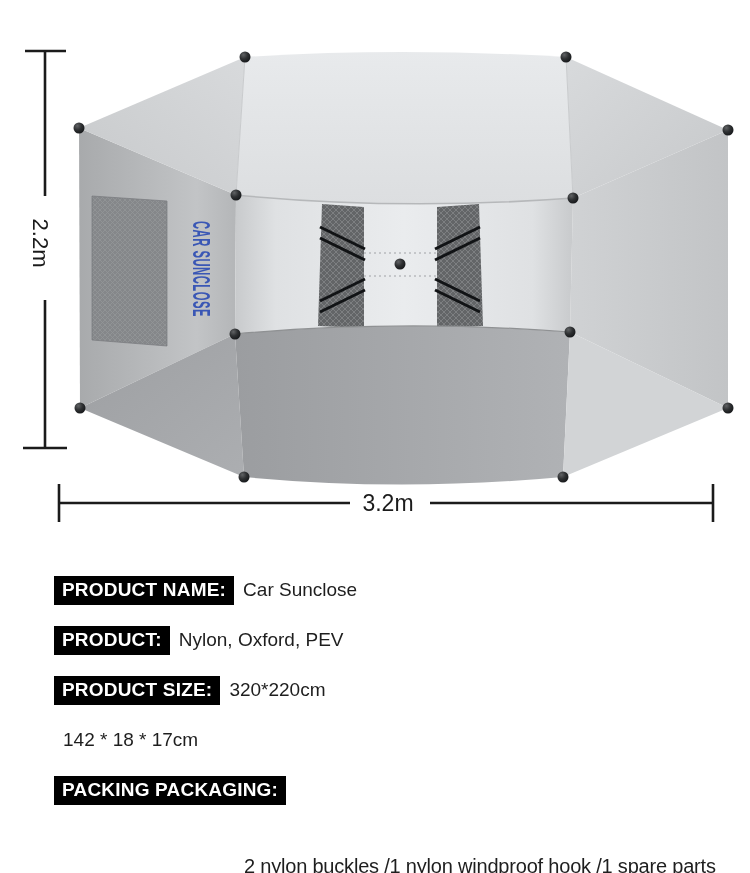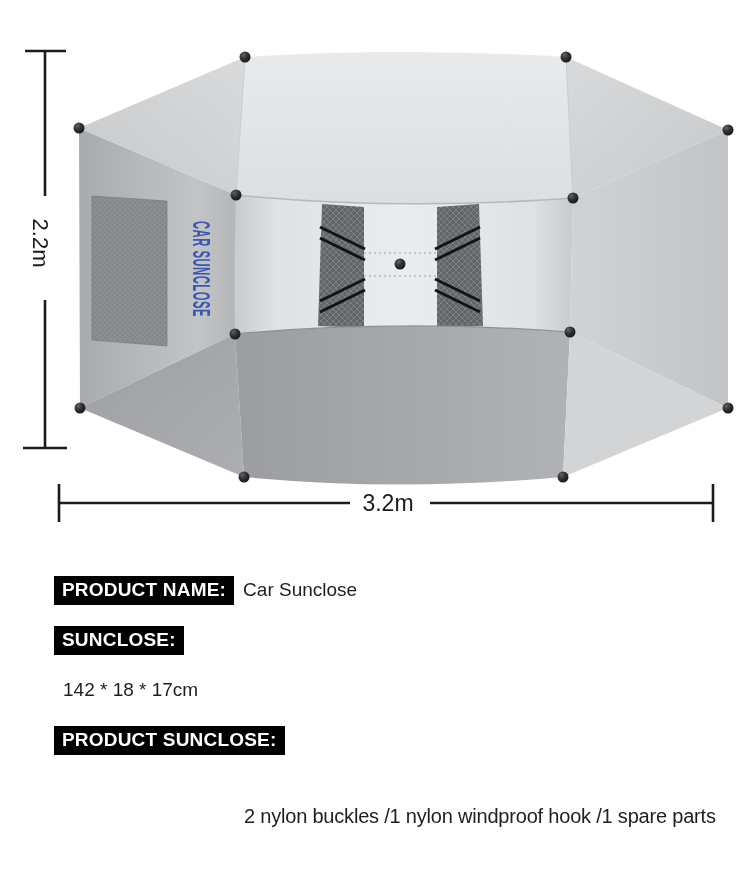--- a/index.html
+++ b/index.html
@@ -188,28 +188,33 @@
   </svg>
 
   <div class="specs">
 
     <div class="spec-row">
       <span class="spec-badge">PRODUCT NAME:</span>
       <span class="spec-value">Car Sunclose</span>
     </div>
 
     <div class="spec-row">
-      <span class="spec-badge">SUNCLOSE:</span>
-    </div>
-
+      <span class="spec-badge">PRODUCT:</span>
+      <span class="spec-value">Nylon, Oxford, PEV</span>
+    </div>
+
+    <div class="spec-row">
+      <span class="spec-badge">PRODUCT SIZE:</span>
+      <span class="spec-value">320*220cm</span>
+    </div>
 
     <div class="spec-row">
       <span class="spec-value">142 * 18 * 17cm</span>
     </div>
 
     <div class="spec-row">
-      <span class="spec-badge">PRODUCT SUNCLOSE:</span>
+      <span class="spec-badge">PACKING PACKAGING:</span>
     </div>
 
     <div class="spec-cont">2 nylon buckles /1 nylon windproof hook /1 spare parts</div>
 
   </div>
 </div>
 
 </body></html>

